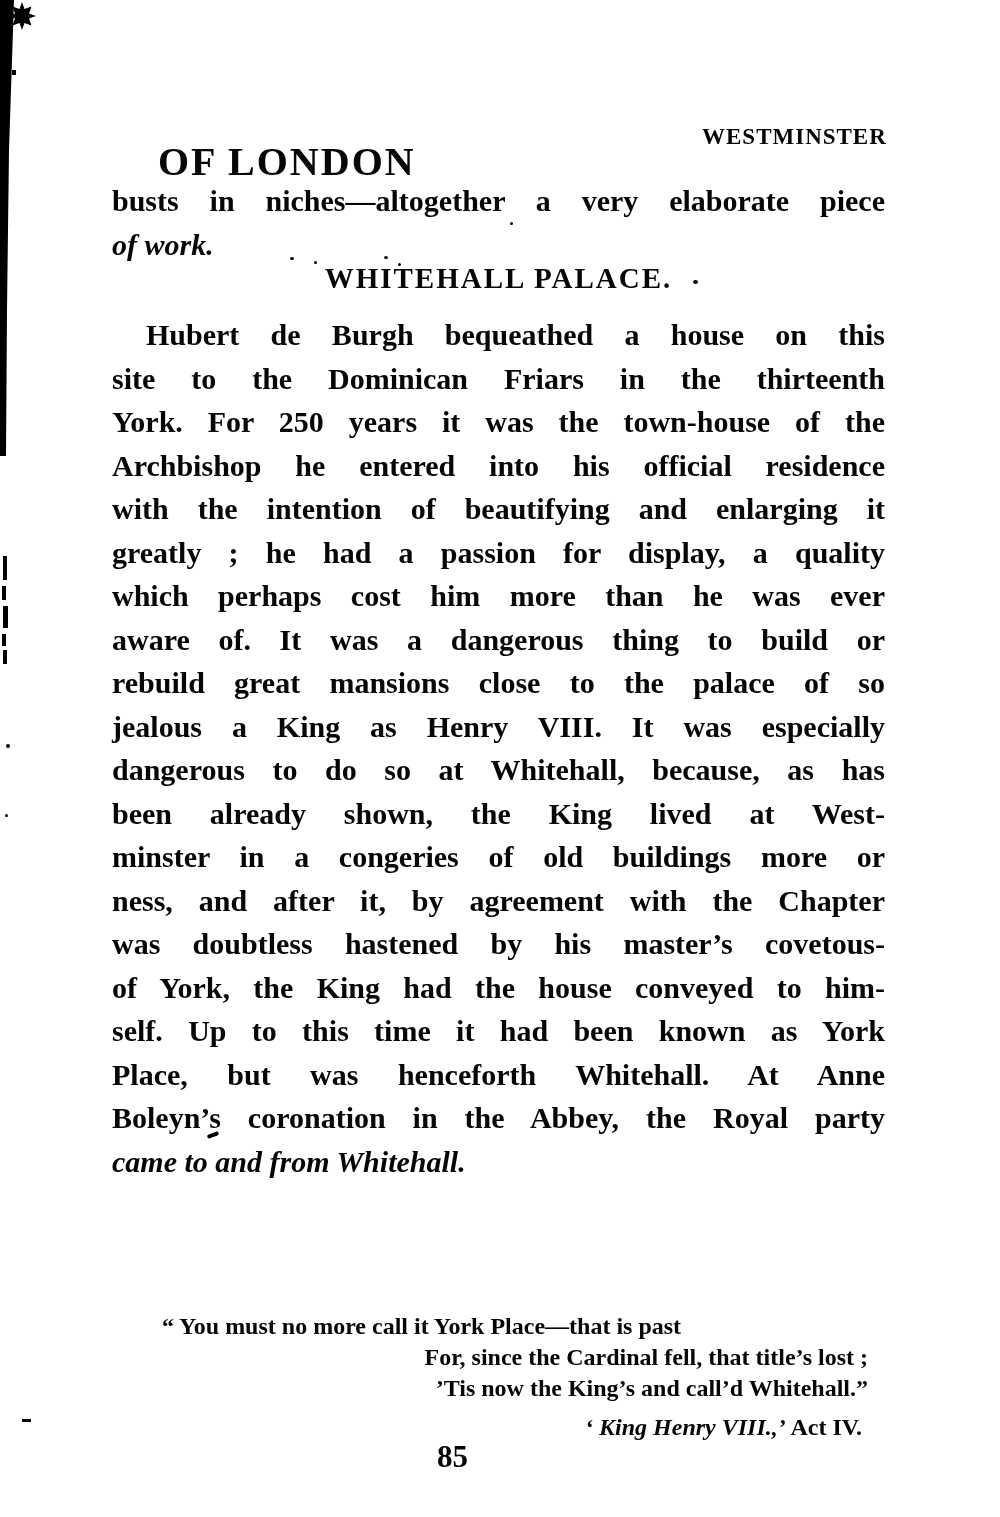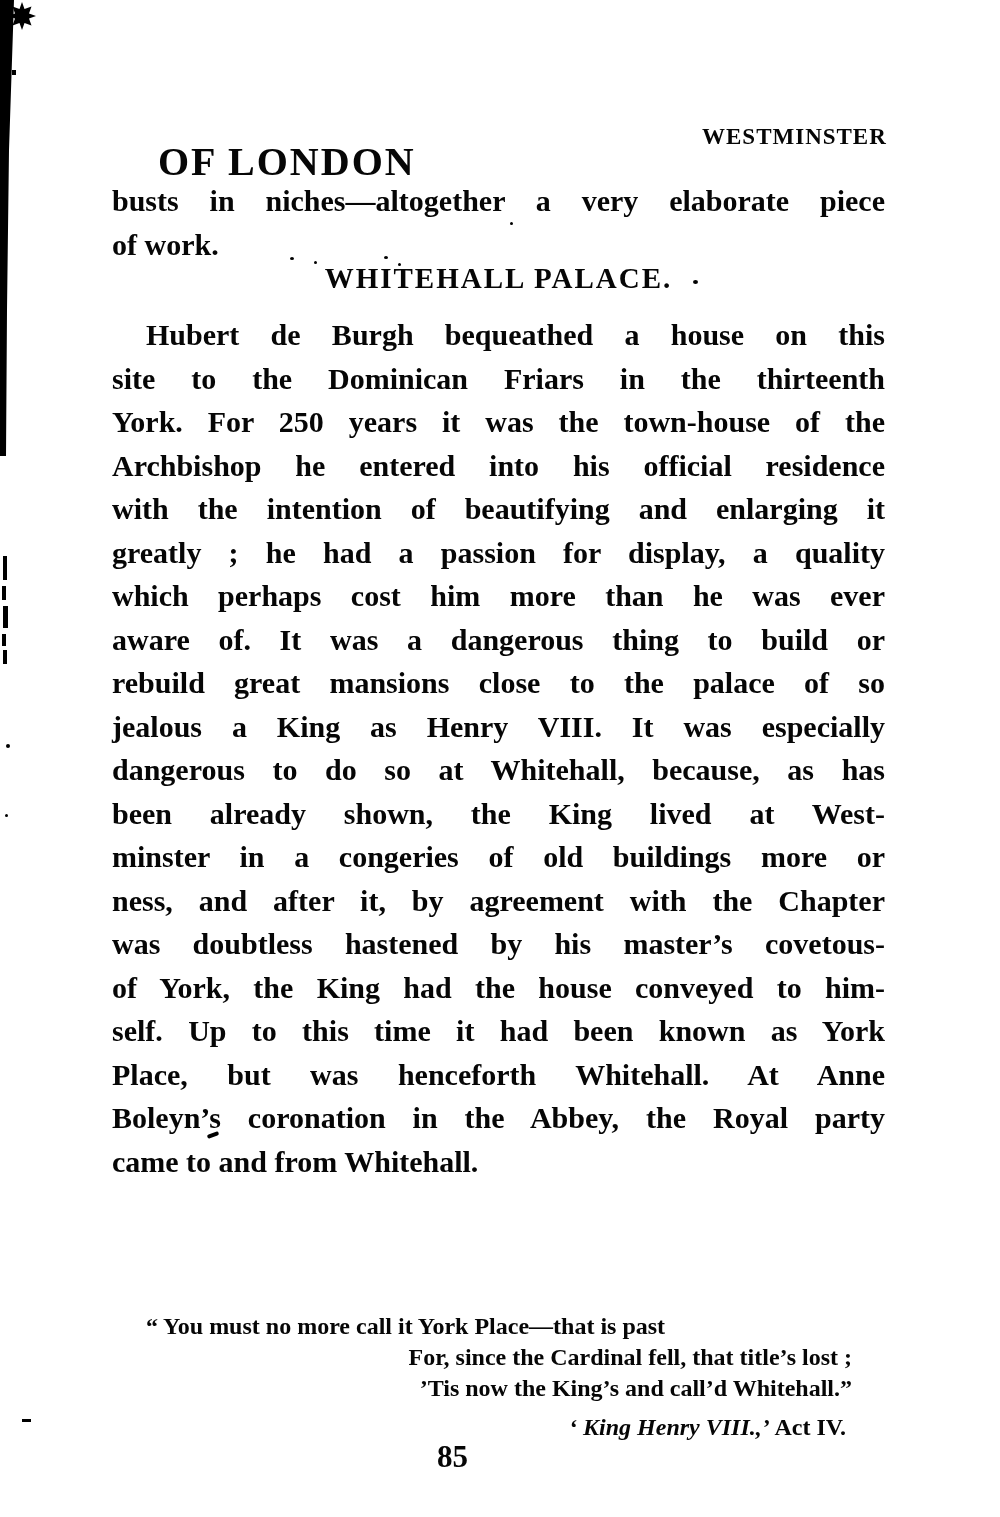--- a/index.html
+++ b/index.html
@@ -39,21 +39,21 @@
     left: 112px; top: 179px;
     width: 773px;
   }
   .bline {
     font-size: 30px;
     font-weight: bold;
     line-height: 43.5px;
     text-align: justify;
     text-align-last: justify;
   }
-  .bline.nojust { text-align: right; text-align-last: left; }
+  .bline.nojust { text-align: right; text-align-last: left; font-style: italic; }
   .bline.indent { text-indent: 34px; }
 
   .section-heading {
     position: absolute;
     left: 112px; top: 263px;
     width: 773px;
     text-align: center;
     font-size: 29px;
     font-weight: bold;
     letter-spacing: 2px;
@@ -61,21 +61,21 @@
   }
 
   .body-block {
     position: absolute;
     left: 112px; top: 313px;
     width: 773px;
   }
 
   .quote-block {
     position: absolute;
-    left: 146px; top: 1311px;
+    left: 162px; top: 1311px;
     width: 706px;
   }
   .qline {
     font-size: 24px;
     font-weight: bold;
     line-height: 31px;
     text-align: left;
   }
   .qline.cont { padding-left: 30px; text-align: right; }
   .quote-attribution {

